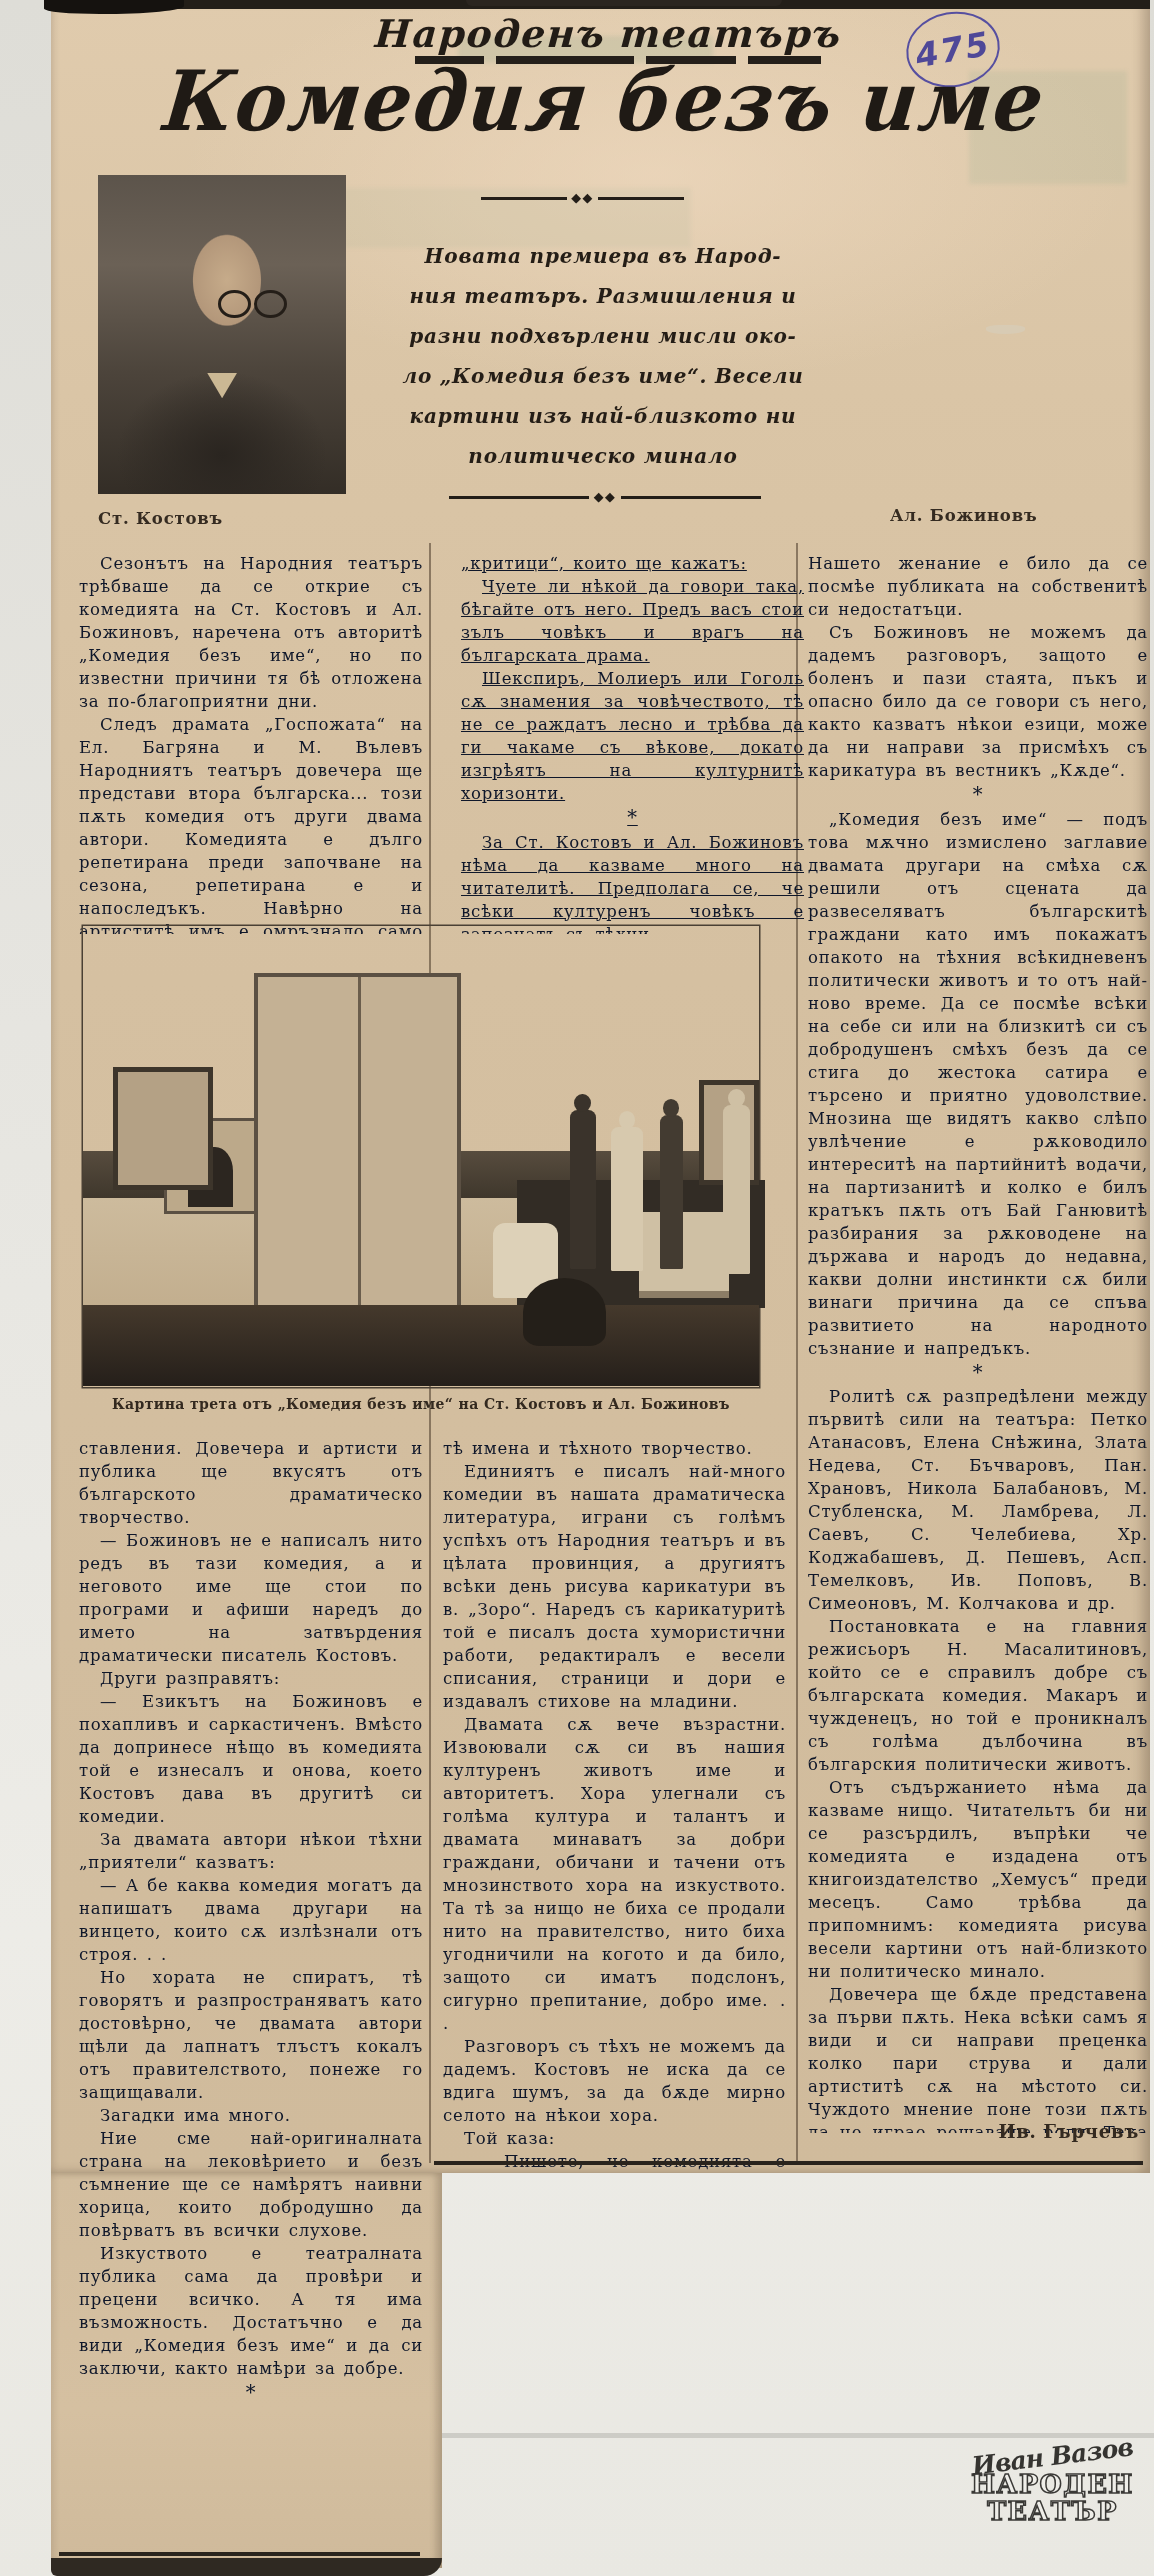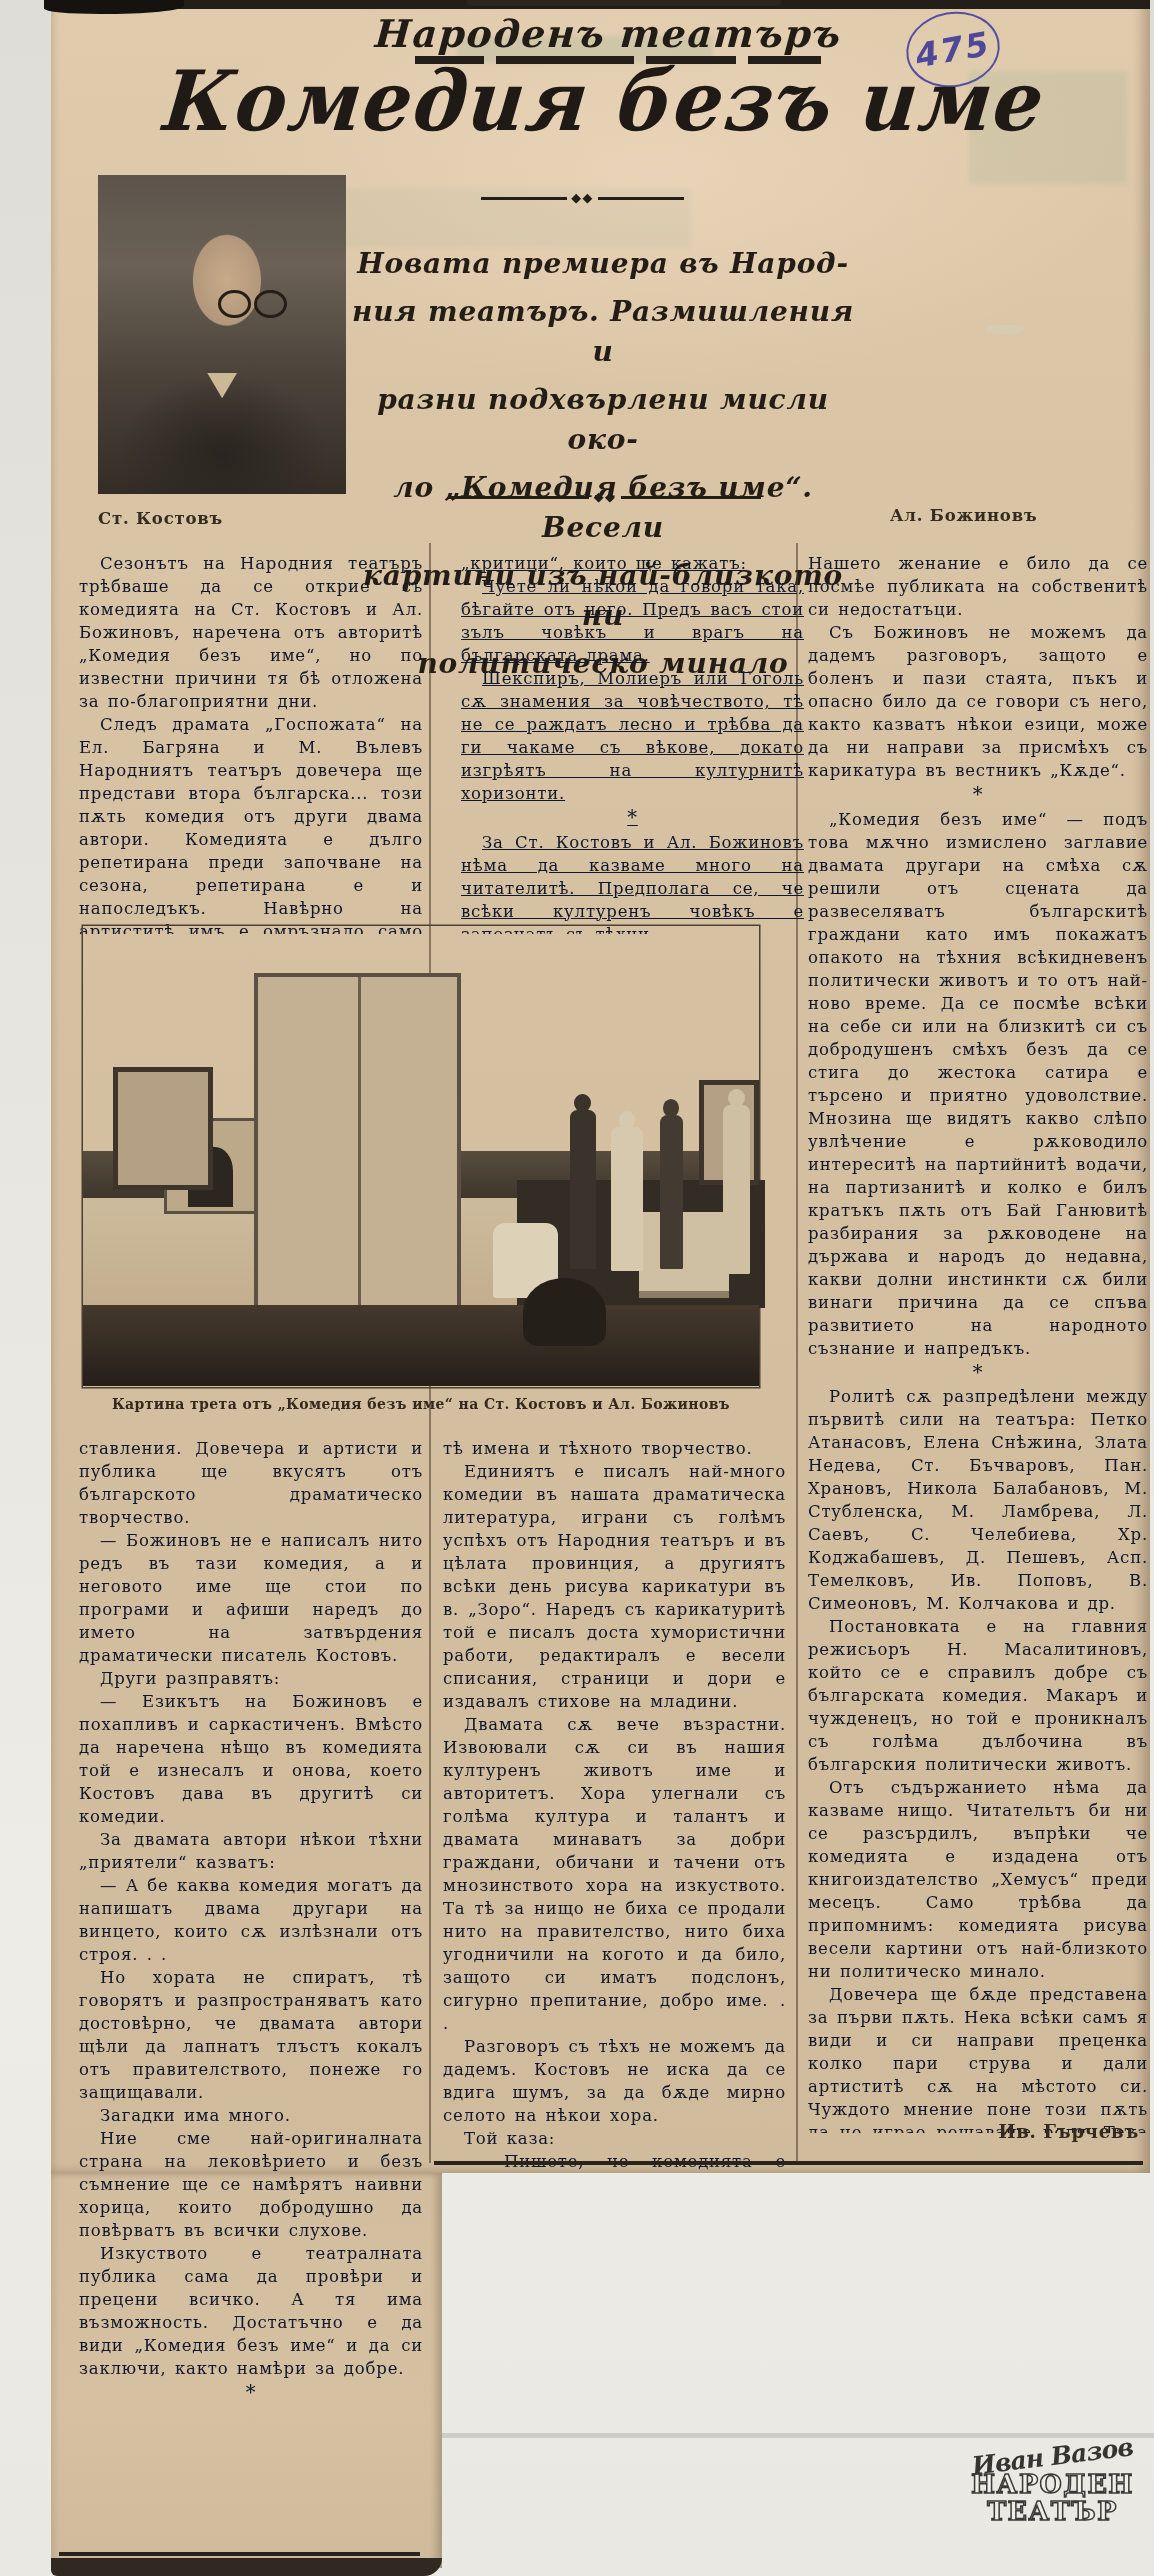--- a/index.html
+++ b/index.html
@@ -81,21 +81,21 @@
       radial-gradient(ellipse 53px 69px at 47% 36%, #c9b08f 0%, #b79b7c 60%, rgba(0,0,0,0) 62%),
       radial-gradient(ellipse 158px 128px at 50% 90%, #27221d 0%, rgba(0,0,0,0) 72%),
       linear-gradient(180deg,#8d8071 0%,#93public 0,#958877 30%,#6f6356 60%,#3a332b 100%);
   }
   .mustache{position:absolute;left:40%;top:47%;width:39px;height:9px;background:#d8cbB4;border-radius:40% 40% 60% 60%;}
   .pcap{font-weight:bold;font-size:16.5px;color:#352b21;text-align:left;letter-spacing:0.8px;}
   .cap-left{left:98px;top:509px;width:248px;}
   .cap-right{left:890px;top:506px;width:241px;}
   
   .lead{left:340px;top:236px;width:526px;text-align:center;color:#241d16;}
-  .lead p{margin:8px;font-size:28px;line-height:40px;font-weight:bold;font-style:italic;letter-spacing:0.8px;}
+  .lead p{margin:0;font-size:20px;line-height:40px;font-weight:bold;font-style:italic;letter-spacing:0.8px;}
   
   .col{color:#0f172a;font-size:16.5px;line-height:23px;text-align:justify;letter-spacing:0.8px;word-spacing:2.3px;overflow:hidden;margin-top:8px;}
   .col p{margin:0;text-indent:21px;}
   .col p.sep{text-indent:0;text-align:center;font-size:19.5px;line-height:25.5px;}
   .flush p:first-child{text-indent:0;}
   .col1-top{left:79px;top:544px;width:344px;height:382px;}
   .col2-top{left:461px;top:544px;width:343px;height:382px;text-decoration:underline;}
   .col3{left:808px;top:544px;width:340px;height:1581px;}
   .col1-bottom{left:79px;top:1429px;width:344px;height:1127px;}
   .col2-bottom{left:443px;top:1429px;width:343px;height:735px;}
@@ -231,21 +231,21 @@
   <div class="fig f4"></div>
   <div class="st st-pit"></div>
   <div class="st st-pithead"></div>
 </div>
 <div class="abs stage-caption">Картина трета отъ „Комедия безъ  име“ на Ст. Костовъ и Ал. Божиновъ</div>
 
 <div class="abs col flush col1-bottom">
     <p>ставления. Довечера и артисти и публика ще вкусятъ отъ българското драматическо творчество.</p>
     <p>— Божиновъ не е написалъ нито редъ въ тази комедия, а и неговото име ще стои по програми и афиши наредъ до името на затвърдения драматически писатель Костовъ.</p>
     <p>Други разправятъ:</p>
-    <p>— Езикътъ на Божиновъ е похапливъ и саркастиченъ. Вмѣсто да наречена нѣщо въ комедията той е изнесалъ и онова, което Костовъ дава въ другитѣ си комедии.</p>
+    <p>— Езикътъ на Божиновъ е похапливъ и саркастиченъ. Вмѣсто да допринесе нѣщо въ комедията той е изнесалъ и онова, което Костовъ дава въ другитѣ си комедии.</p>
     <p>За двамата автори нѣкои тѣхни „приятели“ казватъ:</p>
     <p>— А бе каква комедия могатъ да напишатъ двама другари на винцето, които сѫ излѣзнали отъ строя. . .</p>
     <p>Но хората не спиратъ, тѣ говорятъ и разпространяватъ като достовѣрно, че двамата автори щѣли да лапнатъ тлъстъ кокалъ отъ правителството, понеже го защищавали.</p>
     <p>Загадки има много.</p>
     <p>Ние сме най-оригиналната страна на лековѣрието и безъ съмнение ще се намѣрятъ наивни хорица, които добродушно да повѣрватъ въ всички слухове.</p>
     <p>Изкуството е театралната публика сама да провѣри и прецени всичко. А тя има възможность. Достатъчно е да види „Комедия безъ име“ и да си заключи, както намѣри за добре.</p>
     <p class="sep">*</p>
   </div>
 <div class="abs col flush col2-bottom">
     <p>тѣ имена и тѣхното творчество.</p>

